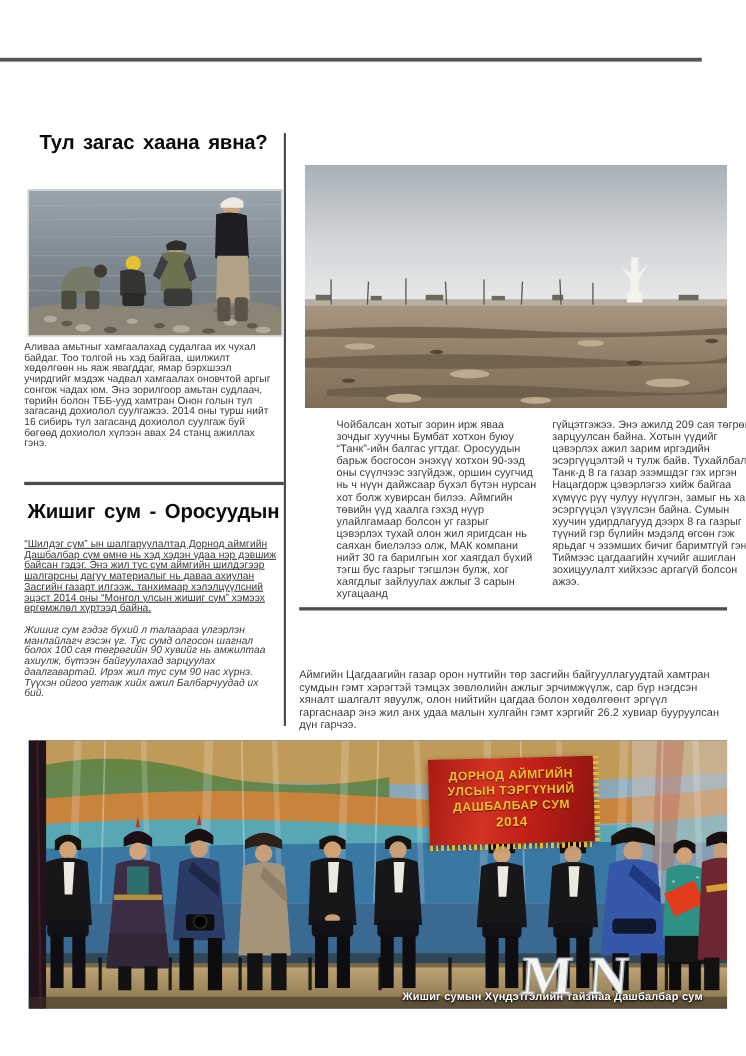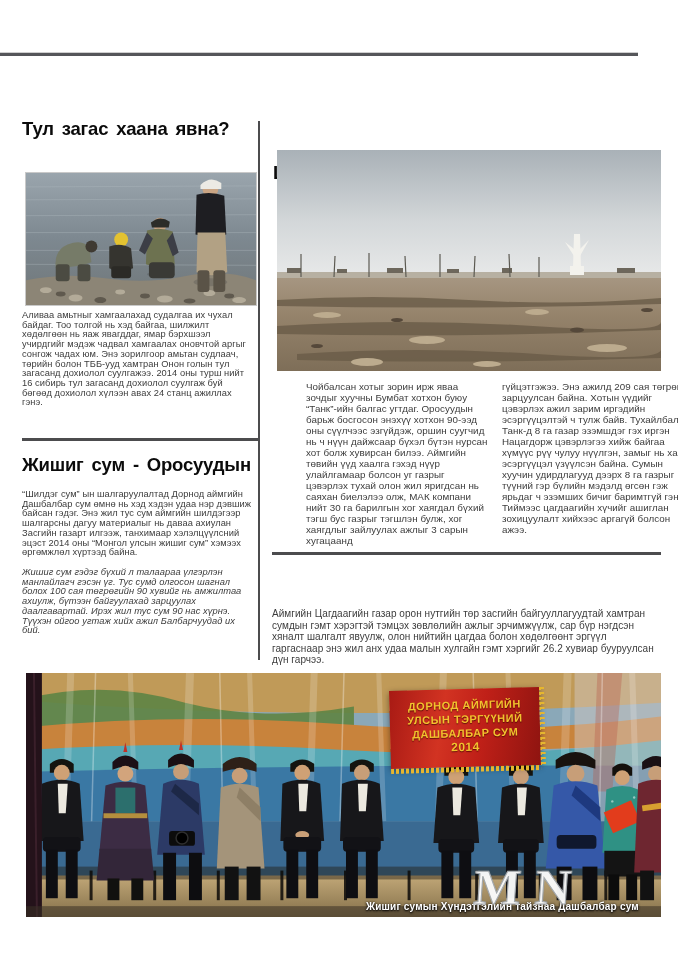--- a/index.html
+++ b/index.html
@@ -3,21 +3,21 @@
 <meta charset="utf-8">
 <style>
   html,body{margin:0;padding:0;background:#ffffff;}
   .page{position:relative;width:678px;height:960px;background:#ffffff;overflow:hidden;
         font-family:"Liberation Sans","DejaVu Sans",sans-serif;}
 
   .top-rule{position:absolute;left:0;top:52px;width:638px;height:4px;
             background:linear-gradient(180deg,#cfcfcf 0 1px,#55565a 1px 100%);}
 
   .headline{position:absolute;color:#0b0b0b;font-weight:700;font-size:18.5px;
-            letter-spacing:-0.2px;word-spacing:3px;line-height:20px;}
+            letter-spacing:-0.2px;word-spacing:3px;line-height:20px;text-align:center;}
   .body-text{position:absolute;color:#3c3c3c;font-size:9.3px;line-height:9.7px;
              letter-spacing:0.05px;}
   .body-text.mid{font-size:9.8px;line-height:11px;margin-left:29px;}
   .body-text.wide{font-size:10px;line-height:11.6px;}
 
   .h-rule{position:absolute;height:2.5px;background:#4c4c4e;}
   .v-rule{position:absolute;width:1.5px;background:#4c4c4e;}
 
   .photo{position:absolute;overflow:hidden;}
   .photo svg{display:block;width:100%;height:100%;}
@@ -131,21 +131,21 @@
     </svg>
   </div>
 
   <div class="body-text" style="left:22px;top:311px;width:233px;">Аливаа амьтныг хамгаалахад судалгаа их чухал байдаг. Тоо толгой нь хэд байгаа, шилжилт хөдөлгөөн нь яаж явагддаг, ямар бэрхшээл учирдгийг мэдэж чадвал хамгаалах оновчтой аргыг сонгож чадах юм. Энэ зорилгоор амьтан судлаач, төрийн болон ТББ-ууд хамтран Онон голын тул загасанд дохиолол суулгажээ. 2014 оны турш нийт 16 сибирь тул загасанд дохиолол суулгаж буй бөгөөд дохиолол хүлээн авах 24 станц ажиллах гэнэ.</div>
 
   <div class="h-rule" style="left:22px;top:438px;width:236px;"></div>
 
   <div class="headline" style="left:22px;top:455px;width:235px;"></div>
   <div class="headline" style="left:22px;top:455px;width:235px;">Жишиг сум -  Оросуудын</div>
 
-  <div class="body-text" style="left:22px;top:490px;width:233px;">“Шилдэг сум” ын шалгаруулалтад Дорнод аймгийн Дашбалбар сум өмнө нь хэд хэдэн удаа нэр дэвшиж байсан гэдэг. Энэ жил тус сум аймгийн шилдэгээр шалгарсны дагуу материалыг нь даваа ахиулан Засгийн газарт илгээж, танхимаар хэлэлцүүлсний эцэст 2014 оны “Монгол улсын жишиг сум” хэмээх өргөмжлөл хүртээд байна.</div>
+  <div class="body-text" style="left:22px;top:490px;width:233px;text-decoration:underline;">“Шилдэг сум” ын шалгаруулалтад Дорнод аймгийн Дашбалбар сум өмнө нь хэд хэдэн удаа нэр дэвшиж байсан гэдэг. Энэ жил тус сум аймгийн шилдэгээр шалгарсны дагуу материалыг нь даваа ахиулан Засгийн газарт илгээж, танхимаар хэлэлцүүлсний эцэст 2014 оны “Монгол улсын жишиг сум” хэмээх өргөмжлөл хүртээд байна.</div>
   <div class="body-text" style="left:22px;top:568px;width:233px;font-style:italic;">Жишиг сум гэдэг бүхий л талаараа үлгэрлэн манлайлагч гэсэн үг. Тус сумд олгосон шагнал болох 100 сая төгрөгийн 90 хувийг нь амжилтаа ахиулж, бүтээн байгуулахад зарцуулах даалгавартай. Ирэх жил тус сум 90 нас хүрнэ. Түүхэн ойгоо угтаж хийх ажил Балбарчуудад их бий.</div>
 
   <div class="v-rule" style="left:258px;top:121px;height:539px;"></div>
 
   <div class="headline" style="left:273px;top:119px;width:300px;margin-top:44px;">Цэвэрхэн  Бумбат</div>
 
   <div class="photo photo2">
     <svg viewBox="0 0 384 221" preserveAspectRatio="none">
       <defs>
         <linearGradient id="sky2" x1="0" y1="0" x2="0" y2="1">

